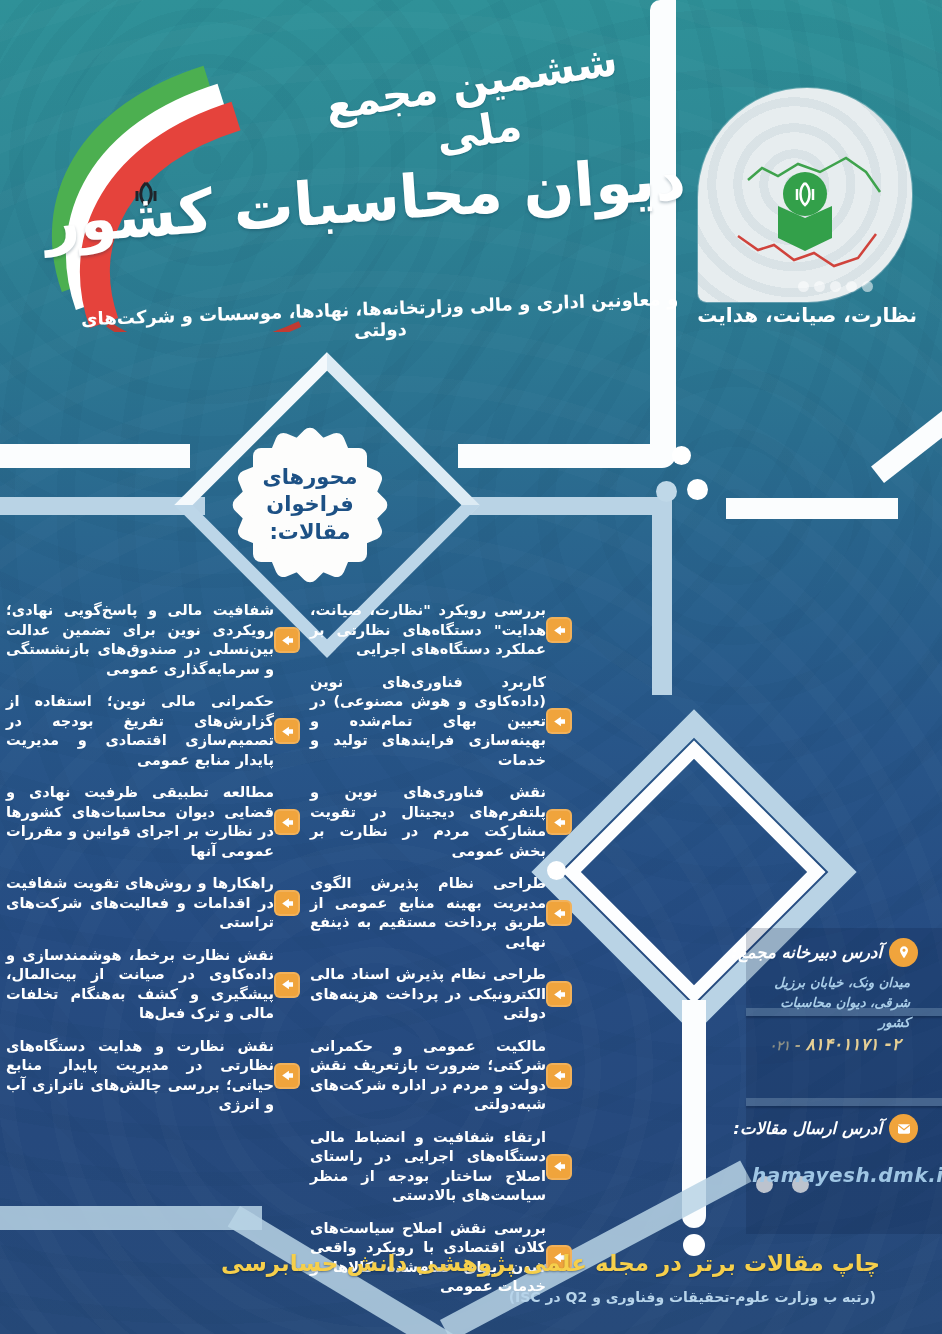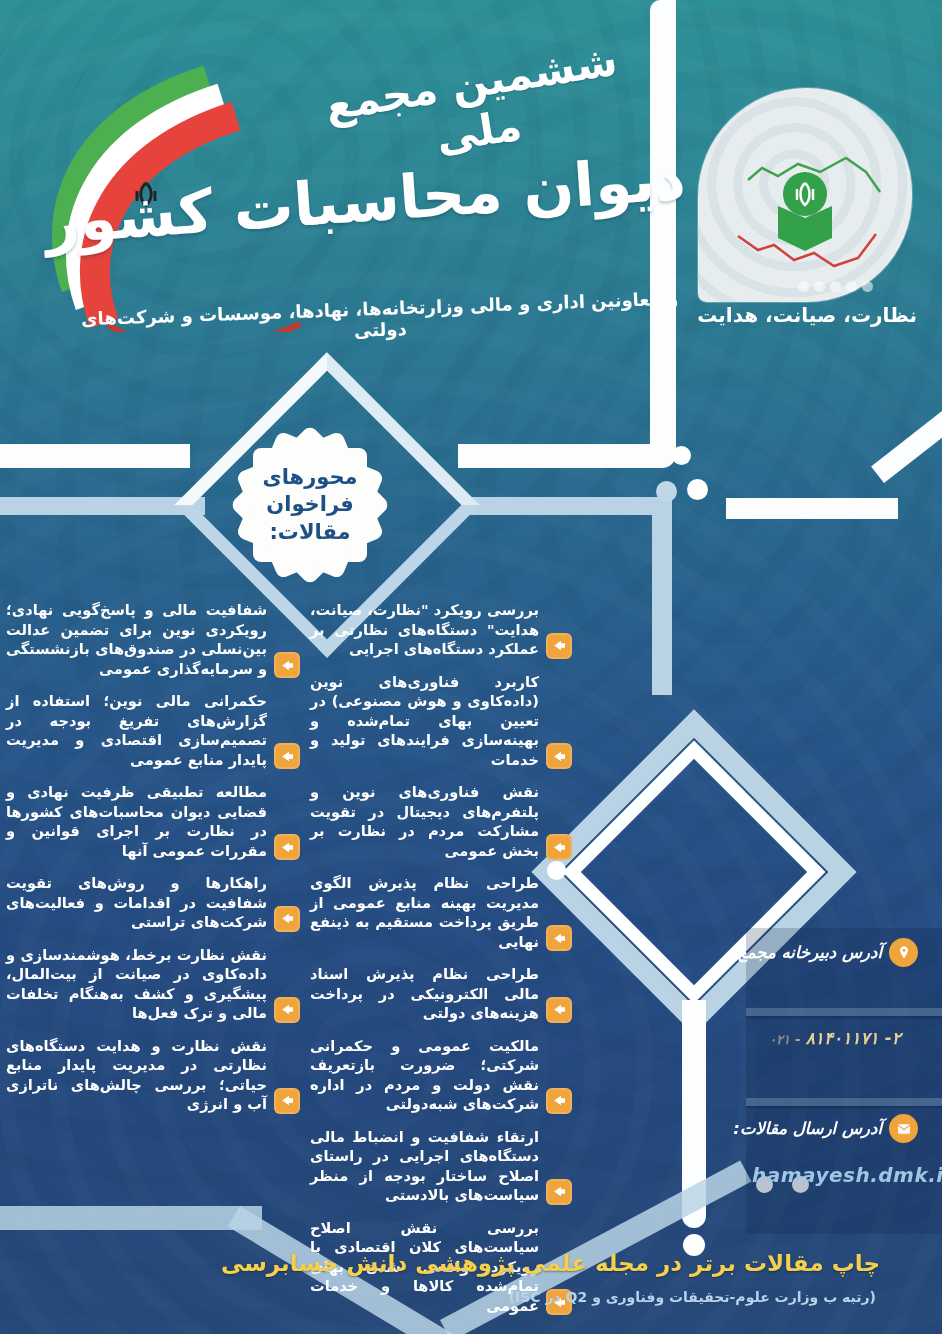--- a/index.html
+++ b/index.html
@@ -42,34 +42,34 @@
   .logo{position:absolute;left:698px;top:88px;width:214px;height:214px;background:#e7edef;border-radius:52% 50% 50% 4%;box-shadow:0 0 0 1px rgba(255,255,255,.25);overflow:hidden;}
   .logo-pattern{position:absolute;inset:0;background:repeating-radial-gradient(circle at 45% 45%, rgba(120,150,165,.12) 0 9px, transparent 9px 26px);}
   .motto{position:absolute;left:692px;top:303px;width:225px;color:#fff;font-size:20px;font-weight:bold;}
   .logo-dots{position:absolute;left:798px;top:281px;display:flex;gap:5px;}
   .logo-dots span{width:11px;height:11px;border-radius:50%;background:rgba(255,255,255,.55);}
   
   #topics{position:absolute;left:6px;top:600px;width:566px;display:flex;gap:10px;z-index:5;}
   .tcol{display:flex;flex-direction:column;gap:13px;}
   #col-right{width:262px;}
   #col-left{width:294px;}
-  .topic{display:flex;align-items:flex-end;gap:7px;}
+  .topic{display:flex;align-items:center;}
   .bullet{flex:0 0 26px;width:26px;height:26px;margin-top:2px;background:#f0a43c;border-radius:6px;display:flex;align-items:center;justify-content:center;box-shadow:inset 0 0 0 2px rgba(255,255,255,.15);}
   .bullet svg{width:17px;height:17px;}
   .topic-text{margin:0;color:#fff;font-size:14.6px;font-weight:bold;line-height:19.5px;text-align:justify;}
   
   #sidebar{position:absolute;left:746px;top:928px;width:196px;height:306px;background:rgba(10,28,66,.20);z-index:4;}
   .sb-divider{position:absolute;left:0;width:196px;height:8px;background:rgba(185,211,233,.25);box-shadow:0 2px 2px rgba(0,10,30,.25);}
   .sb-section{position:absolute;right:24px;left:6px;font-style:italic;}
   .sb-head{display:flex;align-items:center;gap:7px;}
   .sb-icon{flex:0 0 29px;width:29px;height:29px;border-radius:50%;background:#f0a43c;display:flex;align-items:center;justify-content:center;}
   .sb-icon svg{width:16px;height:16px;}
   .sb-label{color:#fff;font-size:16.5px;font-weight:bold;white-space:nowrap;}
   .sb-value{color:#a9cde8;font-size:13.2px;font-weight:bold;line-height:1.5;padding-right:8px;margin-top:6px;}
-  .phone-row{direction:ltr;text-align:center;margin-top:4px;font-weight:bold;}
+  .phone-row{direction:ltr;text-align:center;margin-top:10px;font-weight:bold;}
   .phone-area{color:rgba(230,207,149,.55);font-size:13px;}
   .phone-sep{color:rgba(230,207,149,.7);font-size:14px;}
   .phone-num{color:#e6cf95;font-size:17px;letter-spacing:1px;}
   .email-value{direction:ltr;text-align:left;color:#9fc6e4;font-size:20px;font-weight:bold;margin-top:20px;letter-spacing:.5px;}
   
   .footer-main{position:absolute;right:62px;top:1250px;color:#f6cf4b;font-size:23px;font-weight:bold;z-index:5;text-shadow:0 1px 2px rgba(0,20,40,.4);}
   .footer-sub{position:absolute;right:66px;top:1289px;color:#b7d4ea;font-size:14px;font-weight:bold;z-index:5;}
 </style>
 </head>
 <body>
@@ -294,20 +294,21 @@
 
     <div class="sb-section" style="top:10px;">
       <div class="sb-head">
         <span class="sb-icon">
           <svg viewBox="0 0 24 24">
               <path fill="#fff" d="M12 2C8.7 2 6 4.7 6 8c0 4.2 6 12 6 12s6-7.8 6-12c0-3.3-2.7-6-6-6zm0 8.3c-1.3 0-2.3-1-2.3-2.3S10.7 5.7 12 5.7s2.3 1 2.3 2.3-1 2.3-2.3 2.3z"></path>
             </svg>
         </span>
         <span class="sb-label">آدرس دبیرخانه مجمع:</span>
       </div>
+      <div class="sb-value">میدان ونک، خیابان برزیل شرقی، دیوان محاسبات کشور</div>
     </div>
 
     <div class="sb-section" style="top:96px;">
       <div class="phone-row">
         <span class="phone-area">۰۲۱</span><span class="phone-sep"> - </span><span class="phone-num">۸۱۴۰۱۱۷۱ -۲</span>
       </div>
     </div>
 
     <div class="sb-section" style="top:186px;">
       <div class="sb-head">

